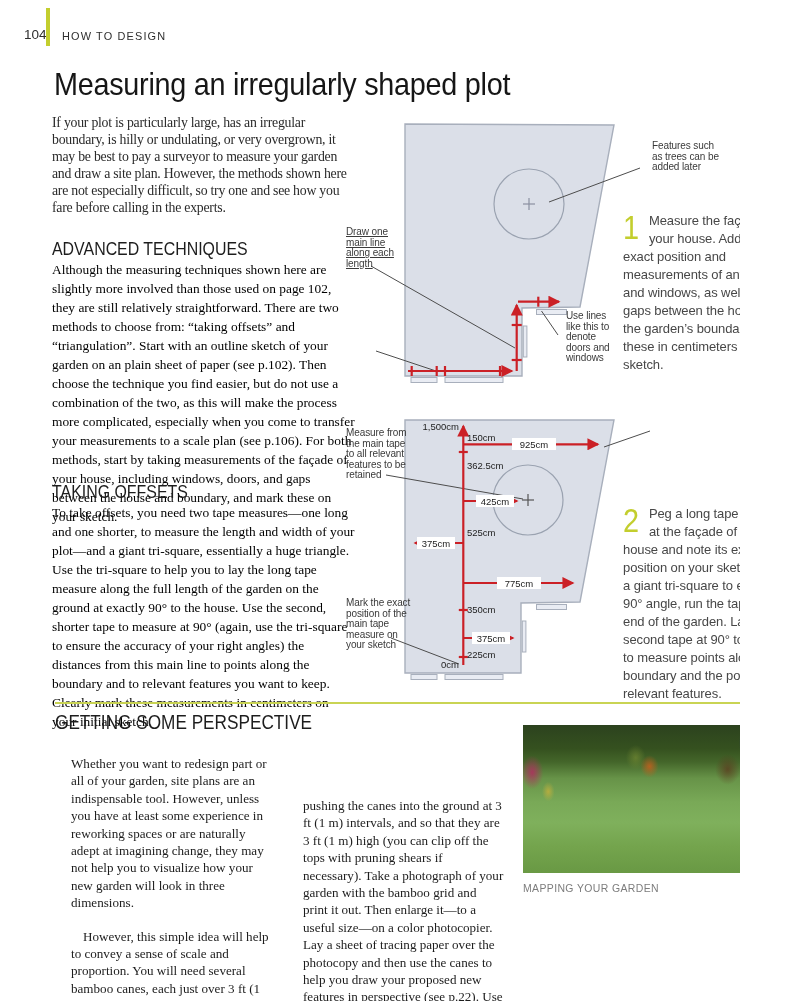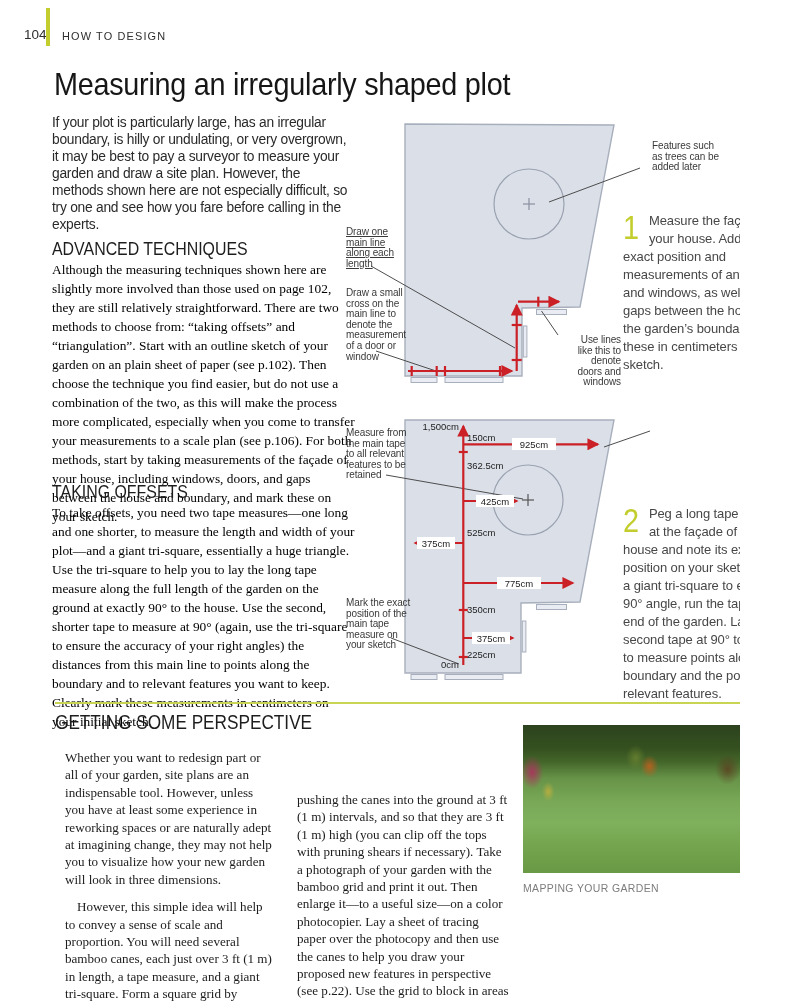--- a/index.html
+++ b/index.html
@@ -9,21 +9,21 @@
 
   
   .page-num{left:24px;top:27px;font-size:13.5px;color:#2e2e2e;}
   .accent-bar{left:46px;top:8px;width:4px;height:38px;background:#c3ce2e;}
   .section-label{left:62px;top:30px;font-size:11.5px;letter-spacing:1.2px;color:#2e2e2e;
                  transform:scaleX(.95);transform-origin:0 0;}
 
   
   .page-title{left:54px;top:66px;font-size:32px;color:#161616;white-space:nowrap;
               transform:scaleX(.9);transform-origin:0 0;letter-spacing:-.3px;}
-  .intro{left:52px;top:114px;width:296px;font-size:13.8px;line-height:17px;color:#2a2a2a;letter-spacing:-.25px;}
+  .intro{left:52px;top:114px;width:296px;font-size:13.8px;line-height:17px;color:#2a2a2a;letter-spacing:-.25px;font-family:Liberation Serif, serif;}
 
   .section-h{font-size:18.5px;color:#1d1d1d;white-space:nowrap;transform:scaleX(.86);
              transform-origin:0 0;letter-spacing:0;}
   .h-advanced{left:52px;top:238px;}
   .h-offsets{left:52px;top:481px;}
   .serif-body{font-family:"Liberation Serif",serif;font-size:13.4px;line-height:19px;color:#000000;}
   .p-advanced{left:52px;top:260px;width:304px;}
   .p-offsets{left:52px;top:503px;width:304px;}
 
   
@@ -36,21 +36,21 @@
   .step-num{float:left;font-size:34px;line-height:30px;color:#c3ce2e;margin:1px 7px 0 0;
             transform:scaleX(.85);transform-origin:0 0;}
   .step-text{font-size:13px;line-height:14px;color:#474747;letter-spacing:-.1px;}
   .step1{left:623px;top:211px;}
   .step2{left:623px;top:504px;}
 
   
   .rule{left:55px;top:702px;width:740px;height:2px;background:#c9d453;}
   .h-perspective{left:55px;top:711px;}
   .col{width:231px;}
-  .col p{margin:10px;}
+  .col p{margin:16px;}
   .col p + p{text-indent:12px;}
   .col1{left:55px;top:739px;}
   .col2{left:287px;top:781px;width:233px;}
   .col .serif2{font-family:"Liberation Serif",serif;font-size:13.1px;line-height:17.4px;color:#1c1c1c;}
 
   .photo{left:523px;top:725px;width:230px;height:148px;
     background:
       radial-gradient(ellipse 16px 24px at 4% 32%, rgba(178,44,96,.85), transparent 70%),
       radial-gradient(ellipse 9px 14px at 11% 45%, rgba(196,176,60,.8), transparent 70%),
       radial-gradient(ellipse 13px 16px at 55% 28%, rgba(196,94,28,.85), transparent 70%),
@@ -121,22 +121,21 @@
       <line x1="155" y1="251" x2="155" y2="261"></line>
       <line x1="171.7" y1="256" x2="171.7" y2="190" marker-end="url(#arr)"></line>
       <line x1="166.7" y1="210" x2="176.7" y2="210"></line>
       <line x1="166.7" y1="245" x2="176.7" y2="245"></line>
       <line x1="173" y1="186.7" x2="214" y2="186.7" marker-end="url(#arr)"></line>
       <line x1="193.3" y1="181.7" x2="193.3" y2="191.7"></line>
     </g>
   </svg>
 
   <div class="abs dia-label" style="left:346px;top:227px;width:52px;text-decoration:underline;">Draw one main line along each length</div>
-  <div class="abs dia-label" style="left:346px;top:288px;width:58px;">Draw a small cross on the main line to denote the measurement of a door or window</div>
-  <div class="abs dia-label" style="left:566px;top:335px;width:55px;text-align:right;">Use lines like this to denote doors and windows</div>
+  <div class="abs dia-label" style="left:566px;top:311px;width:55px;">Use lines like this to denote doors and windows</div>
   <div class="abs dia-label" style="left:652px;top:141px;width:74px;">Features such as trees can be added later</div>
   <div class="abs step step1">
     <span class="step-num">1</span>
     <span class="step-text">Measure the façade of your house. Add the exact position and measurements of any doors and windows, as well as any gaps between the house and the garden’s boundary. Mark these in centimeters on your sketch.</span>
   </div>
 
   <svg class="dia-svg dia2" viewBox="0 0 450 292">
 
     <polygon points="60,20 269,20 235,202 176,203 176,273 60,273" fill="#dbdfe8" stroke="#a8afbc" stroke-width="1.4"></polygon>
     <g fill="#e9ecf3" stroke="#a8afbc" stroke-width="1">

